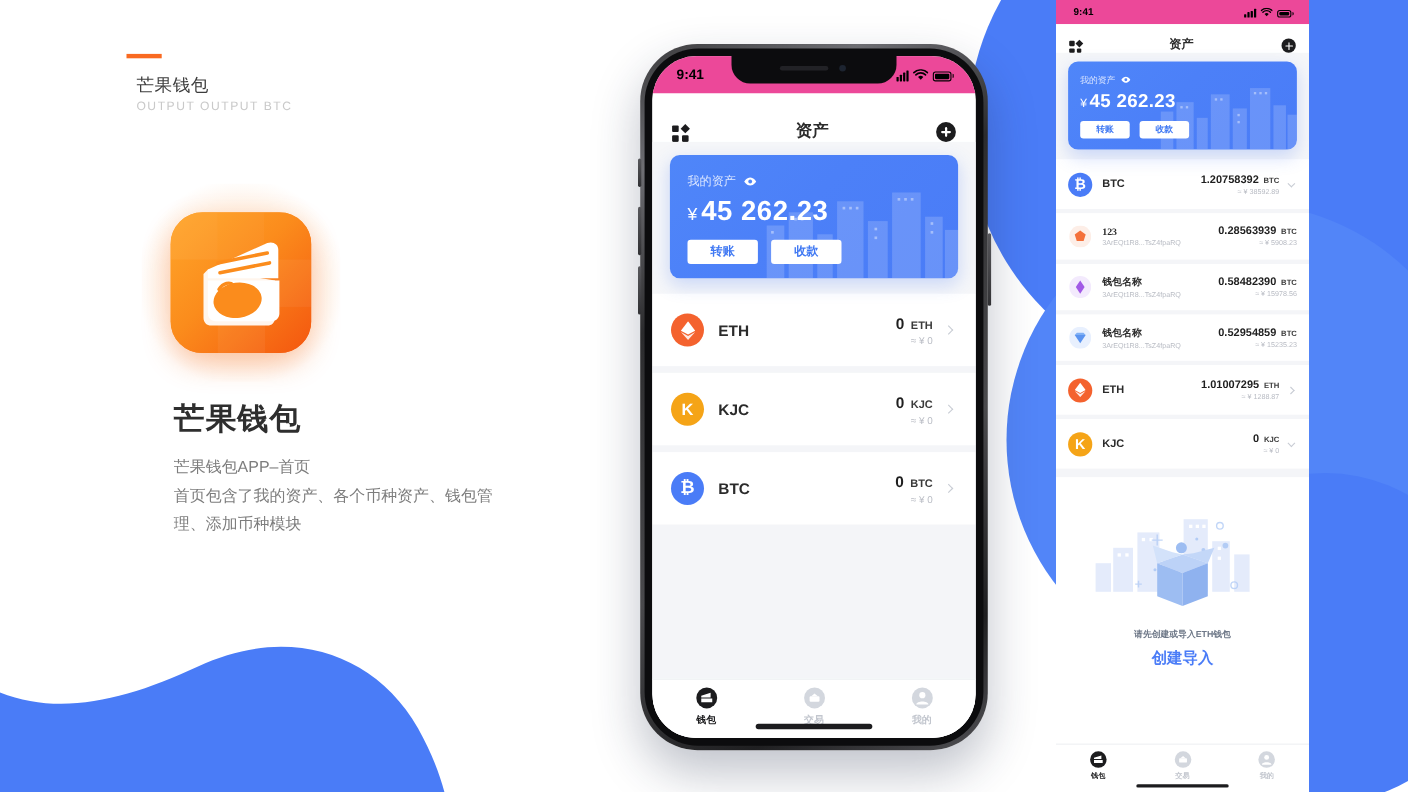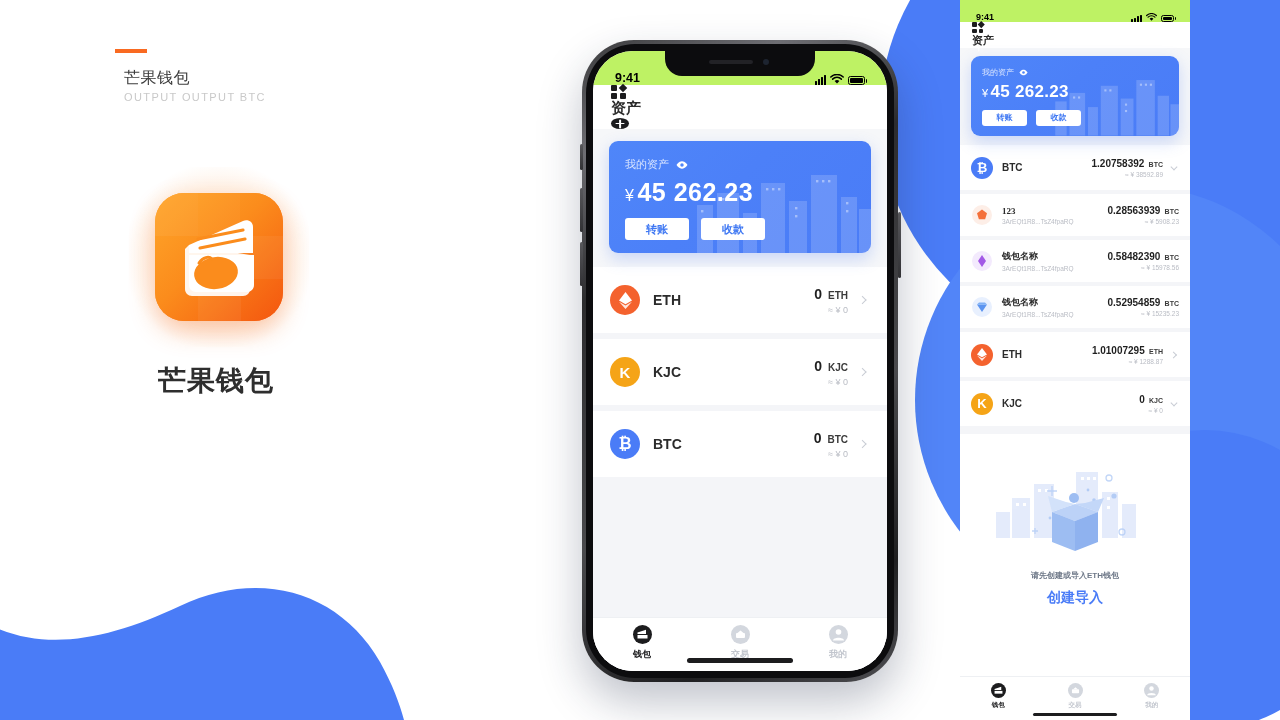--- a/index.html
+++ b/index.html
@@ -54,30 +54,30 @@
   .btn-dn   { left:-2.5px; top:202px; width:3px; height:44px; }
   .btn-pw   { right:-2.5px; top:172px; width:3px; height:66px; }
   .home-ind { position:absolute; left:50%; transform:translateX(-50%); bottom:8px; width:106px; height:5px;
       border-radius:3px; background:#1c1c1e; z-index:30; }
 
   
   #right { position:absolute; left:960px; top:0; width:230px; height:720px; z-index:9;
       background:#ffffff; overflow:hidden; }
 
   
-  .statusbar { display:flex; align-items:flex-end; justify-content:space-between; background:#bef264; }
+  .statusbar { display:flex; align-items:center; justify-content:space-between; background:#ec4899; }
   .sb-time { font-weight:bold; color:#000; }
   .sb-icons { display:flex; align-items:flex-end; gap:4px; }
   .sig { display:flex; align-items:flex-end; gap:1px; }
   .sig i { display:block; width:2px; background:#000; border-radius:.5px; }
   .batt { border:1.2px solid #000; border-radius:2.4px; position:relative; }
   .batt::after { content:""; position:absolute; left:1px; top:1px; bottom:1px; right:1px; background:#000; border-radius:1px; }
   .batt-nub { width:1.2px; background:#000; border-radius:0 1px 1px 0; }
 
-  .navbar { display:flex; align-items:flex-start; justify-content:space-between; background:#fff;flex-direction:column; }
+  .navbar { display:flex; align-items:flex-end; justify-content:space-between; background:#fff; }
   .nav-title { font-weight:bold; color:#2b2b2b; }
   .grid-ico { display:grid; grid-template-columns:1fr 1fr; gap:2px; }
   .grid-ico span { background:#1c1c1e; display:block; }
   .grid-ico span.dia { background:transparent; position:relative; }
   .grid-ico span.dia::before { content:""; position:absolute; inset:0; background:#1c1c1e; transform:rotate(45deg); }
   .plus-ico { border-radius:50%; background:#1c1c1e; position:relative; }
   .plus-ico::before, .plus-ico::after { content:""; position:absolute; background:#fff; border-radius:1px;
       left:50%; top:50%; transform:translate(-50%,-50%); }
 
   .appbody { background:#f6f7f9; }
@@ -245,20 +245,25 @@
         <path d="M34 52 L30 56 L30 96 C30 100 33 103 37 103 L88 103 C92 103 95 100 95 96 L95 62" fill="#fff" opacity=".92"></path>
         <line x1="43" y1="46" x2="88" y2="37" stroke="#fb8c1c" stroke-width="3.2" stroke-linecap="round"></line>
         <line x1="45" y1="55" x2="90" y2="46" stroke="#fb8c1c" stroke-width="3.2" stroke-linecap="round"></line>
         <ellipse cx="61" cy="80" rx="22" ry="16" transform="rotate(-8 61 80)" fill="#fb8c1c"></ellipse>
         <path d="M44 70 C48 64 54 63 57 66" stroke="#fb8c1c" stroke-width="3" fill="none" stroke-linecap="round"></path>
       </svg>
     </div>
   </div>
 
   <div class="big-title">芒果钱包</div>
+  <div class="desc">
+    <div>芒果钱包APP–首页</div>
+    <div>首页包含了我的资产、各个币种资产、钱包管</div>
+    <div>理、添加币种模块</div>
+  </div>
 </div>
 
 <div id="phone">
   <div class="ph-outer"></div>
   <div class="ph-mid"></div>
   <div class="btn-side btn-sil"></div>
   <div class="btn-side btn-up"></div>
   <div class="btn-side btn-dn"></div>
   <div class="btn-side btn-pw"></div>
 

